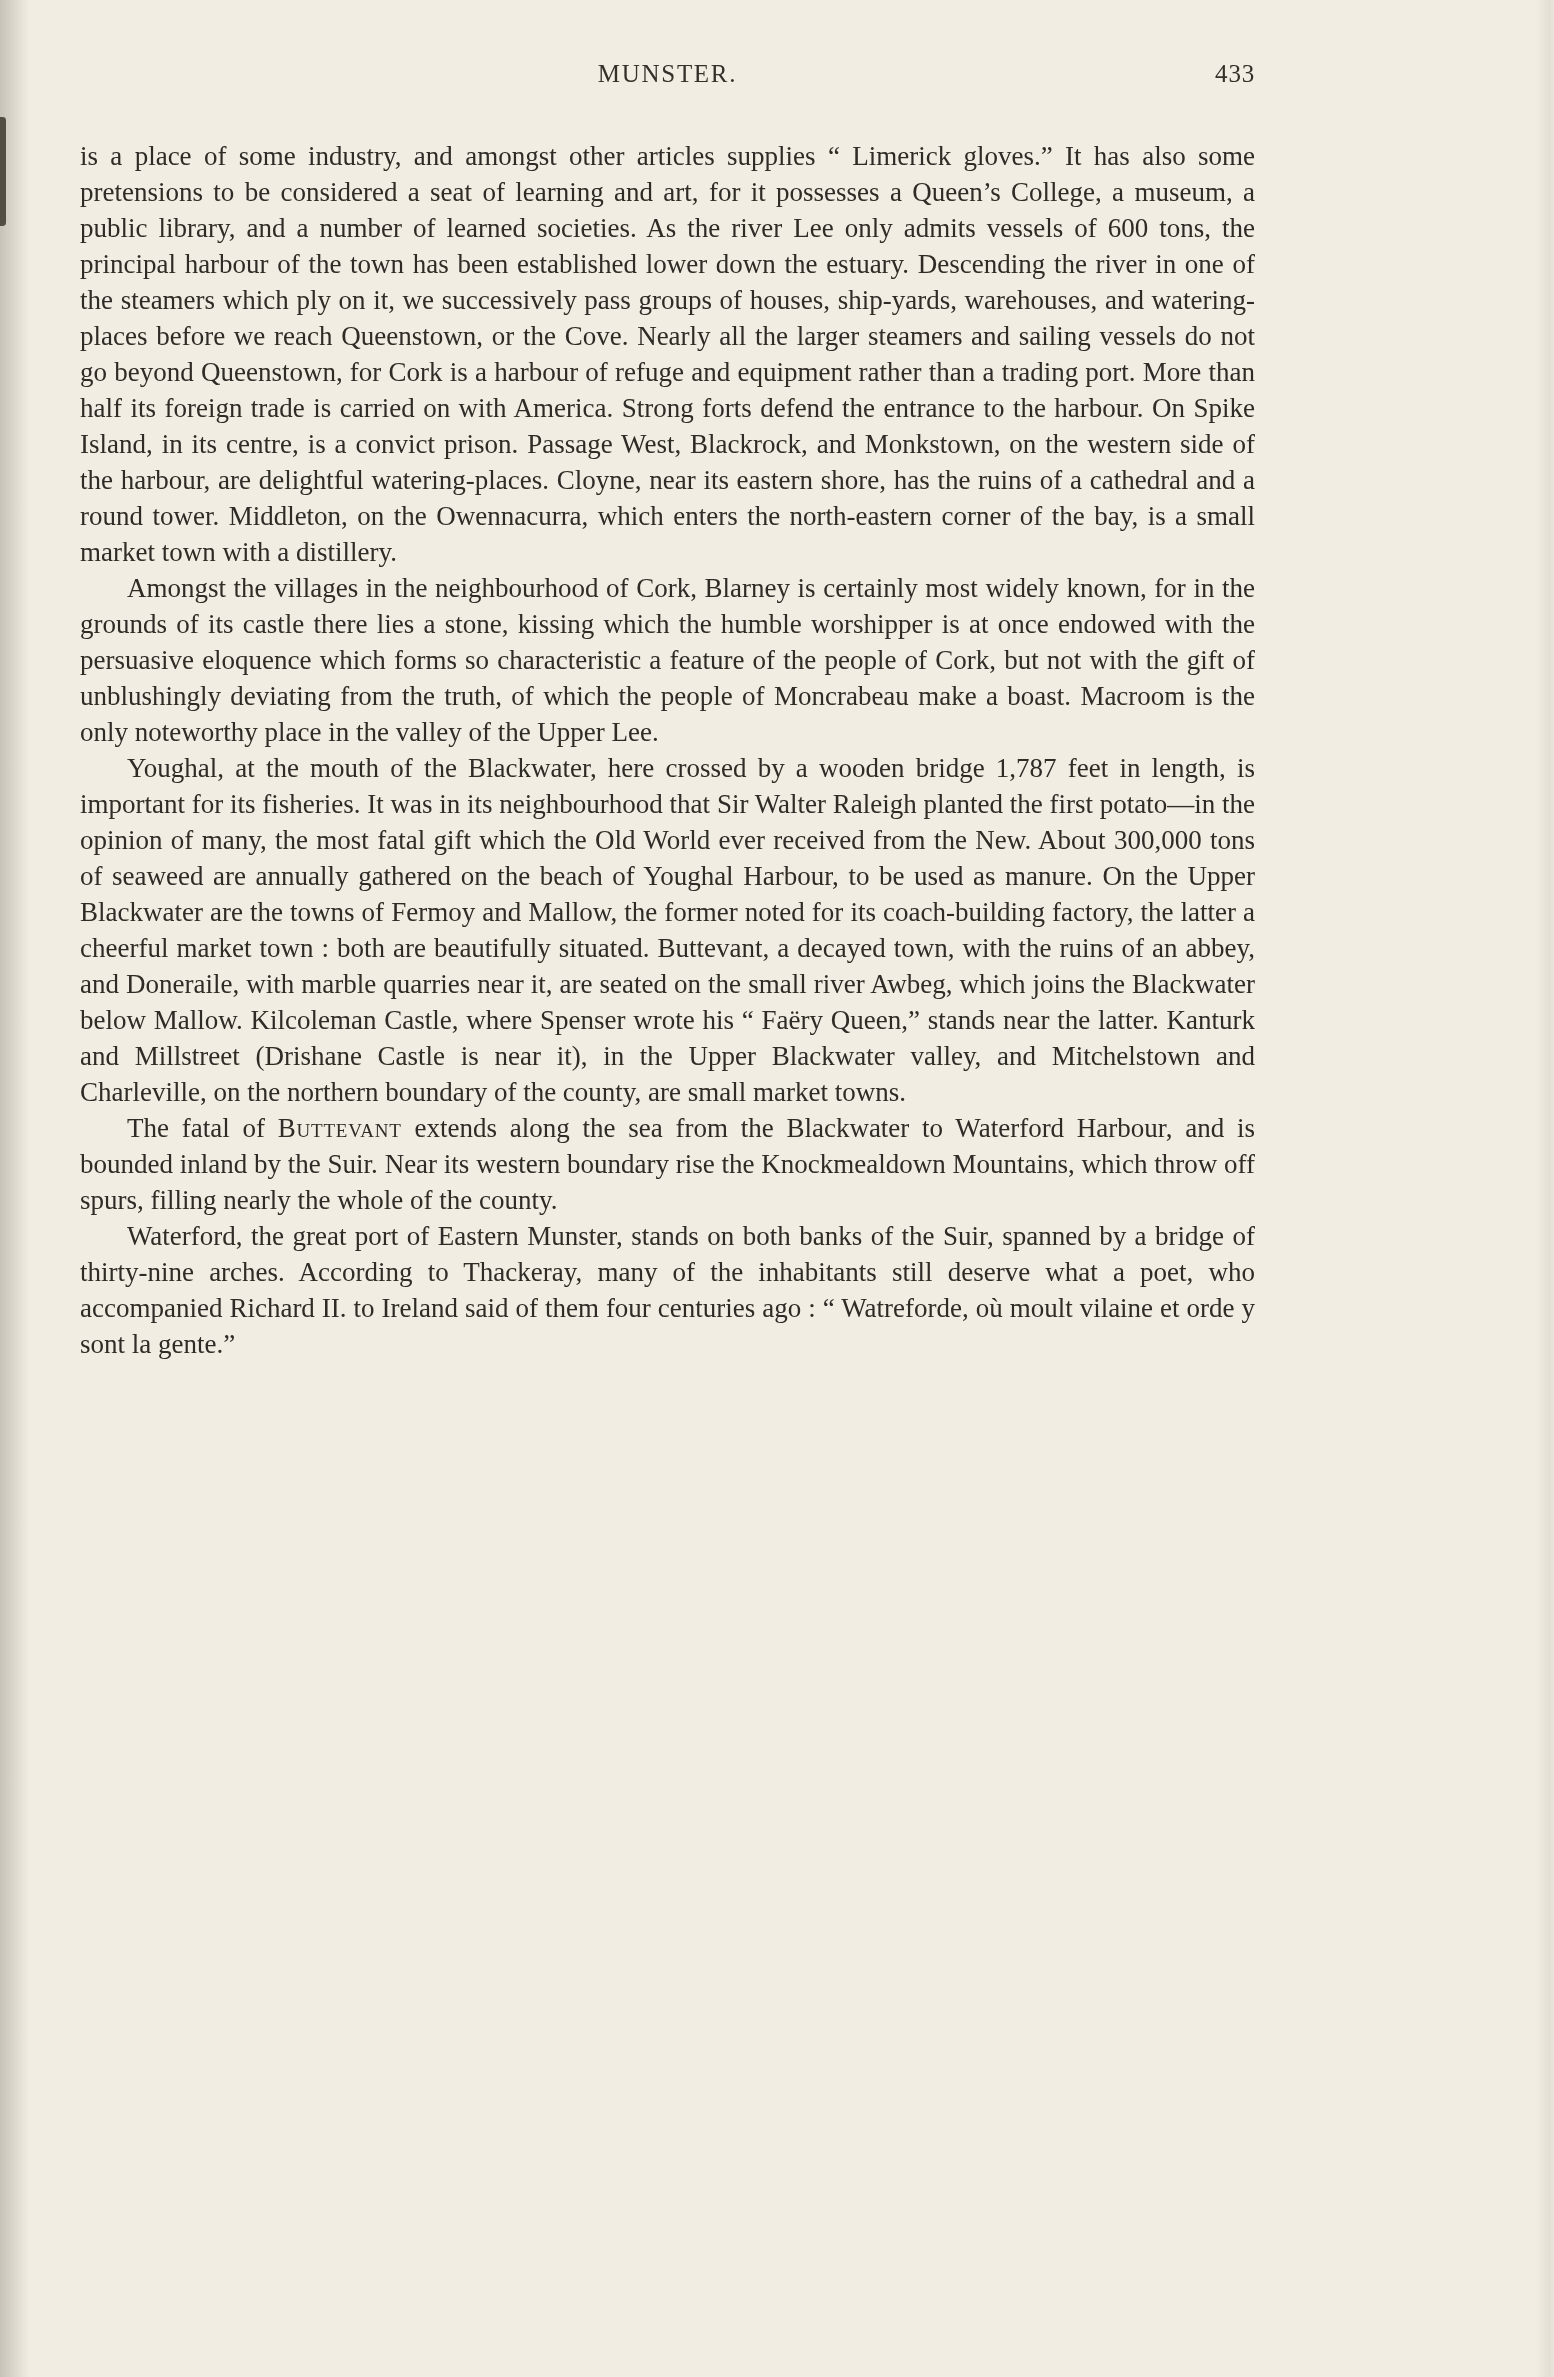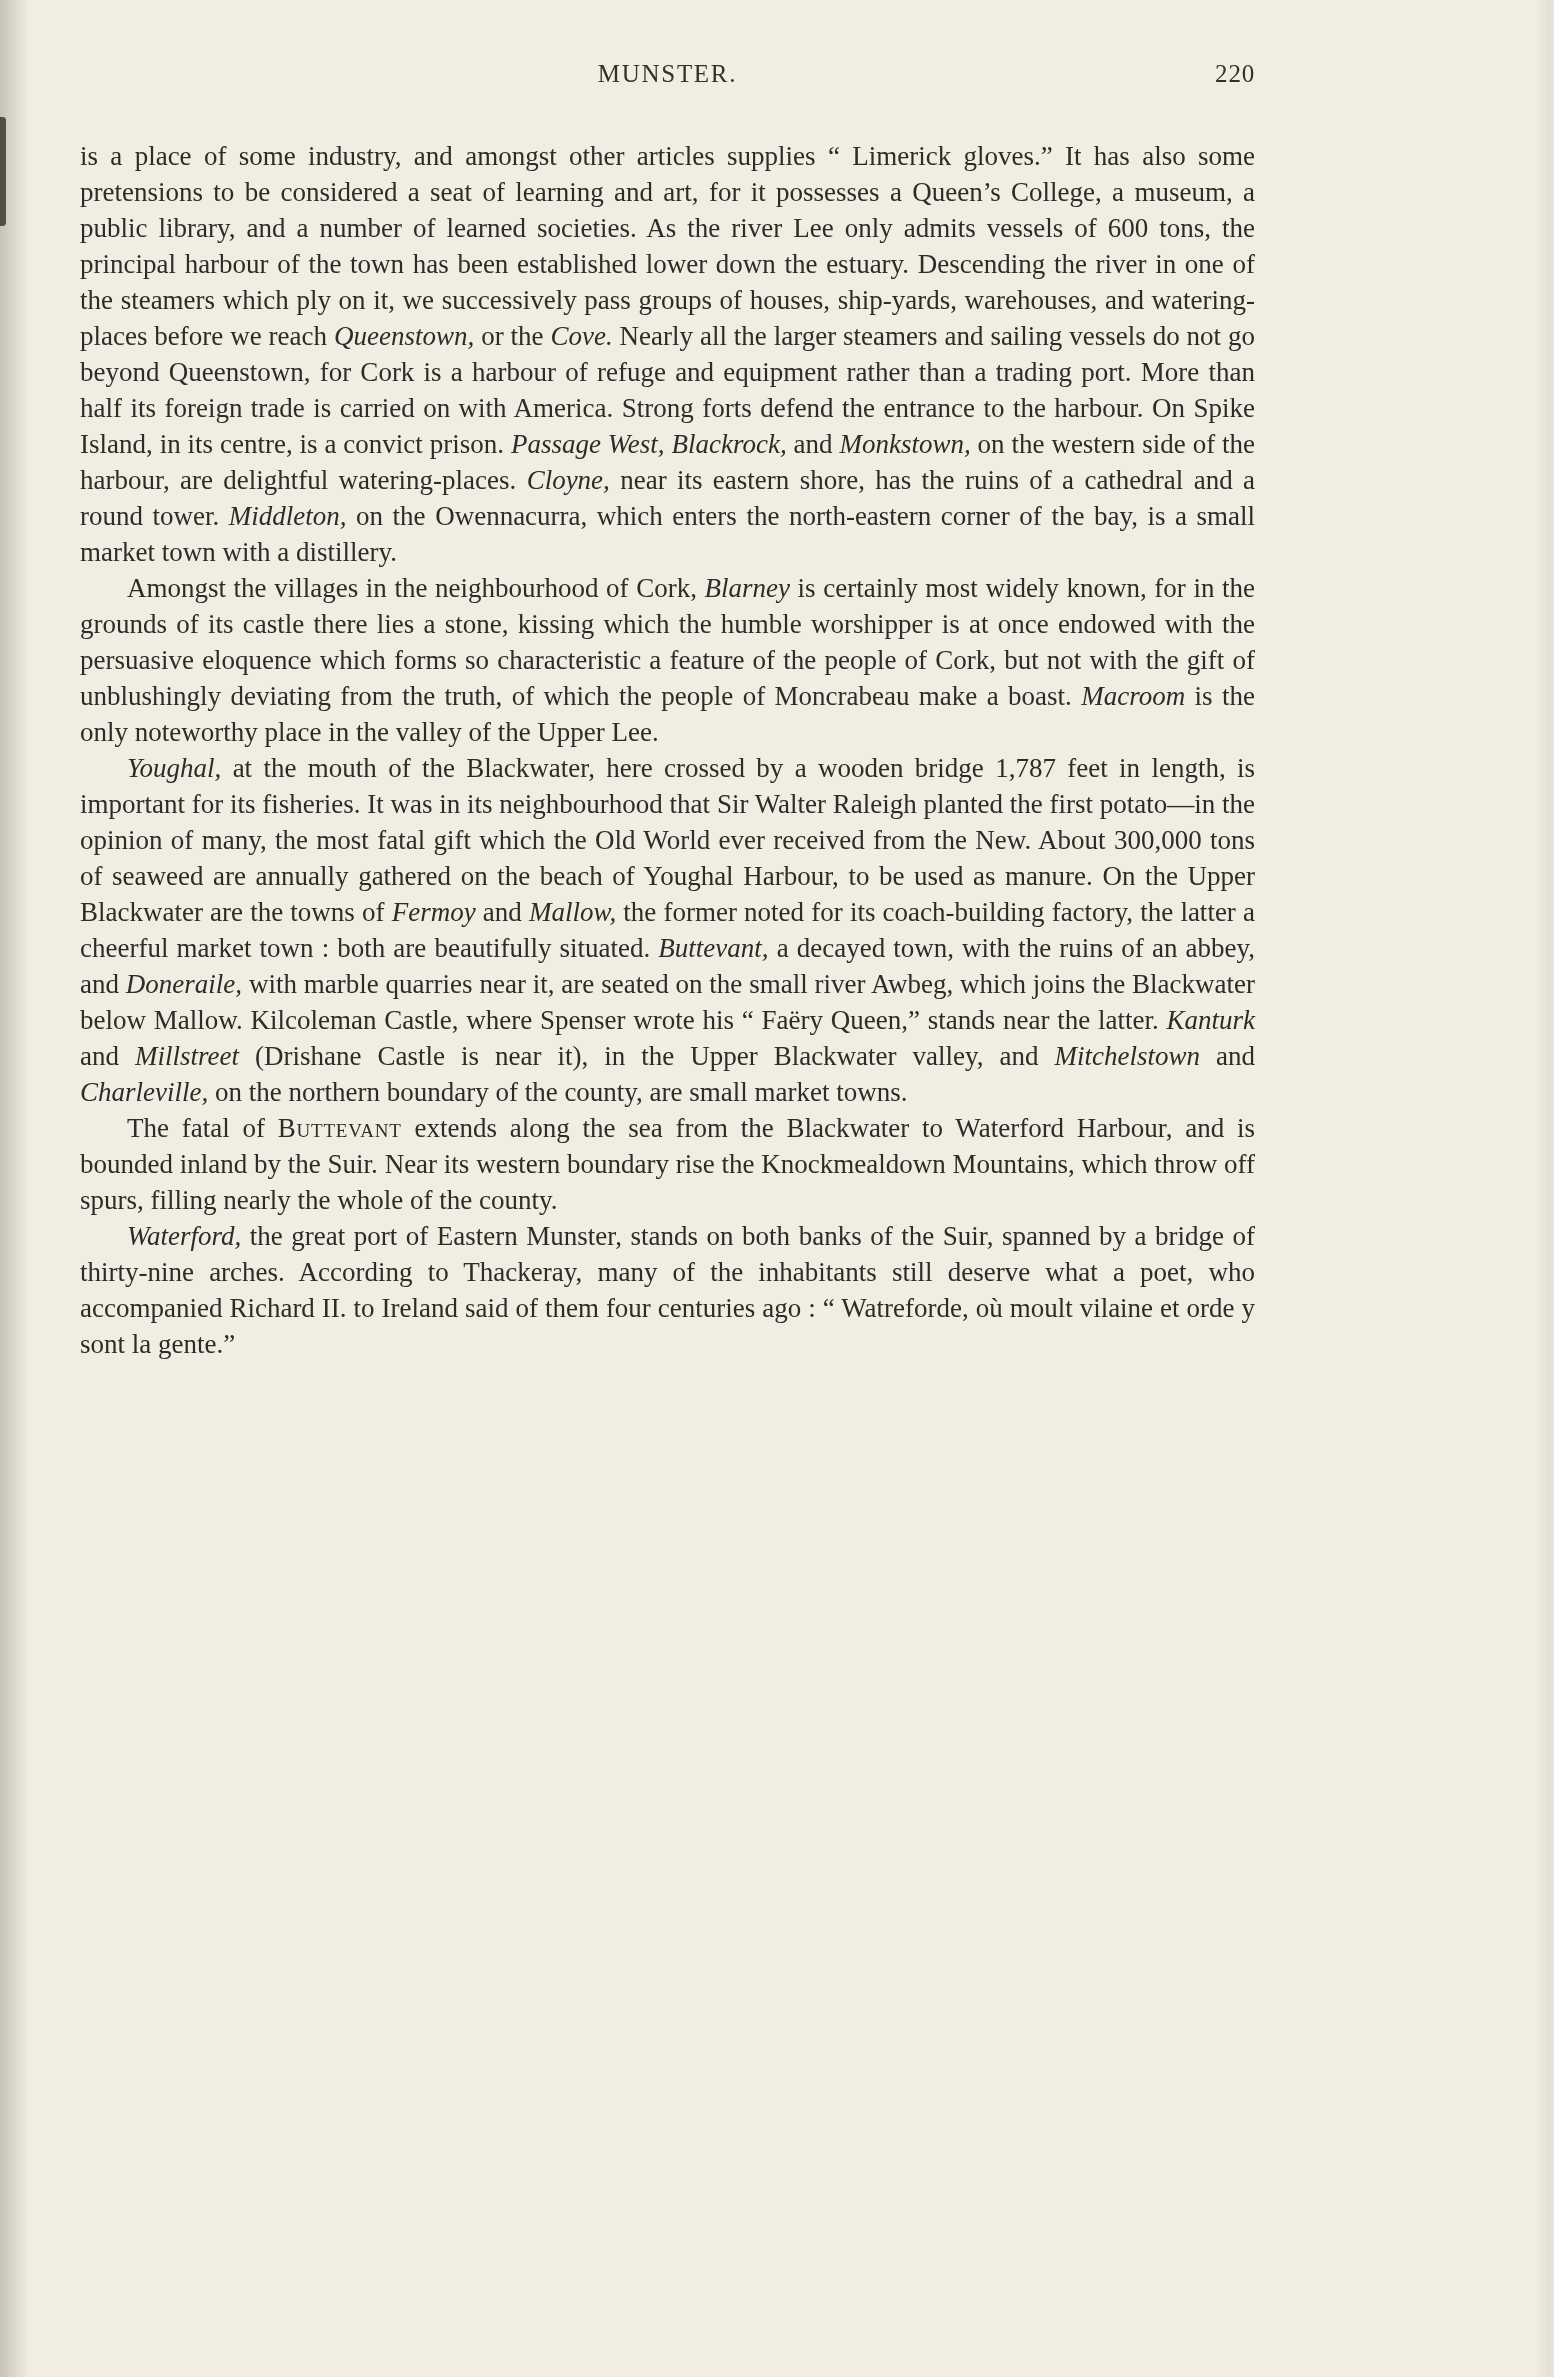--- a/index.html
+++ b/index.html
@@ -77,36 +77,35 @@
     line-height: 36px;
     text-align: justify;
   }
   .para {
     margin: 0;
   }
   .para.indent {
     text-indent: 47px;
   }
   .it {
-    font-style: italic;
   }
   .sc {
     font-variant: small-caps;
     letter-spacing: 0.8px;
   }
 </style>
 </head>
 <body>
 
 <div class="page">
   <div class="edge-mark"></div>
   <div class="text-block">
     <div class="running-header">
       <span class="running-title">MUNSTER.</span>
-      <span class="page-number">220</span>
+      <span class="page-number">433</span>
     </div>
     <div class="body-text">
         <p class="para"><span>is a place of some industry, and amongst other articles supplies “ Limerick gloves.”  It has also some pretensions to be considered a seat of learning and art, for it possesses a Queen’s College, a museum, a public library, and a number of learned societies.  As the river Lee only admits vessels of 600 tons, the principal harbour of the town has been established lower down the estuary.  Descending the river in one of the steamers which ply on it, we successively pass groups of houses, ship-yards, warehouses, and watering-places before we reach </span><span class="it">Queenstown,</span><span> or the </span><span class="it">Cove.</span><span>  Nearly all the larger steamers and sailing vessels do not go beyond Queenstown, for Cork is a harbour of refuge and equipment rather than a trading port.  More than half its foreign trade is carried on with America.  Strong forts defend the entrance to the harbour.  On Spike Island, in its centre, is a convict prison.  </span><span class="it">Passage West, Blackrock,</span><span> and </span><span class="it">Monkstown,</span><span> on the western side of the harbour, are delightful watering-places.  </span><span class="it">Cloyne,</span><span> near its eastern shore, has the ruins of a cathedral and a round tower.  </span><span class="it">Middleton,</span><span> on the Owennacurra, which enters the north-eastern corner of the bay, is a small market town with a distillery.</span></p>
         <p class="para indent"><span>Amongst the villages in the neighbourhood of Cork, </span><span class="it">Blarney</span><span> is certainly most widely known, for in the grounds of its castle there lies a stone, kissing which the humble worshipper is at once endowed with the persuasive eloquence which forms so characteristic a feature of the people of Cork, but not with the gift of unblushingly deviating from the truth, of which the people of Moncrabeau make a boast.  </span><span class="it">Macroom</span><span> is the only noteworthy place in the valley of the Upper Lee.</span></p>
         <p class="para indent"><span class="it">Youghal,</span><span> at the mouth of the Blackwater, here crossed by a wooden bridge 1,787 feet in length, is important for its fisheries.  It was in its neighbourhood that Sir Walter Raleigh planted the first potato—in the opinion of many, the most fatal gift which the Old World ever received from the New.  About 300,000 tons of seaweed are annually gathered on the beach of Youghal Harbour, to be used as manure.  On the Upper Blackwater are the towns of </span><span class="it">Fermoy</span><span> and </span><span class="it">Mallow,</span><span> the former noted for its coach-building factory, the latter a cheerful market town : both are beautifully situated.  </span><span class="it">Buttevant,</span><span> a decayed town, with the ruins of an abbey, and </span><span class="it">Doneraile,</span><span> with marble quarries near it, are seated on the small river Awbeg, which joins the Blackwater below Mallow.  Kilcoleman Castle, where Spenser wrote his “ Faëry Queen,” stands near the latter.  </span><span class="it">Kanturk</span><span> and </span><span class="it">Millstreet</span><span> (Drishane Castle is near it), in the Upper Blackwater valley, and </span><span class="it">Mitchelstown</span><span> and </span><span class="it">Charleville,</span><span> on the northern boundary of the county, are small market towns.</span></p>
         <p class="para indent"><span>The fatal of </span><span class="sc">Buttevant</span><span> extends along the sea from the Blackwater to Waterford Harbour, and is bounded inland by the Suir.  Near its western boundary rise the Knockmealdown Mountains, which throw off spurs, filling nearly the whole of the county.</span></p>
         <p class="para indent"><span class="it">Waterford,</span><span> the great port of Eastern Munster, stands on both banks of the Suir, spanned by a bridge of thirty-nine arches.   According to Thackeray, many of the inhabitants still deserve what a poet, who accompanied Richard II. to Ireland said of them four centuries ago :  “ Watreforde, où moult vilaine et orde y sont la gente.”</span></p>
       </div>
   </div>
 </div>

